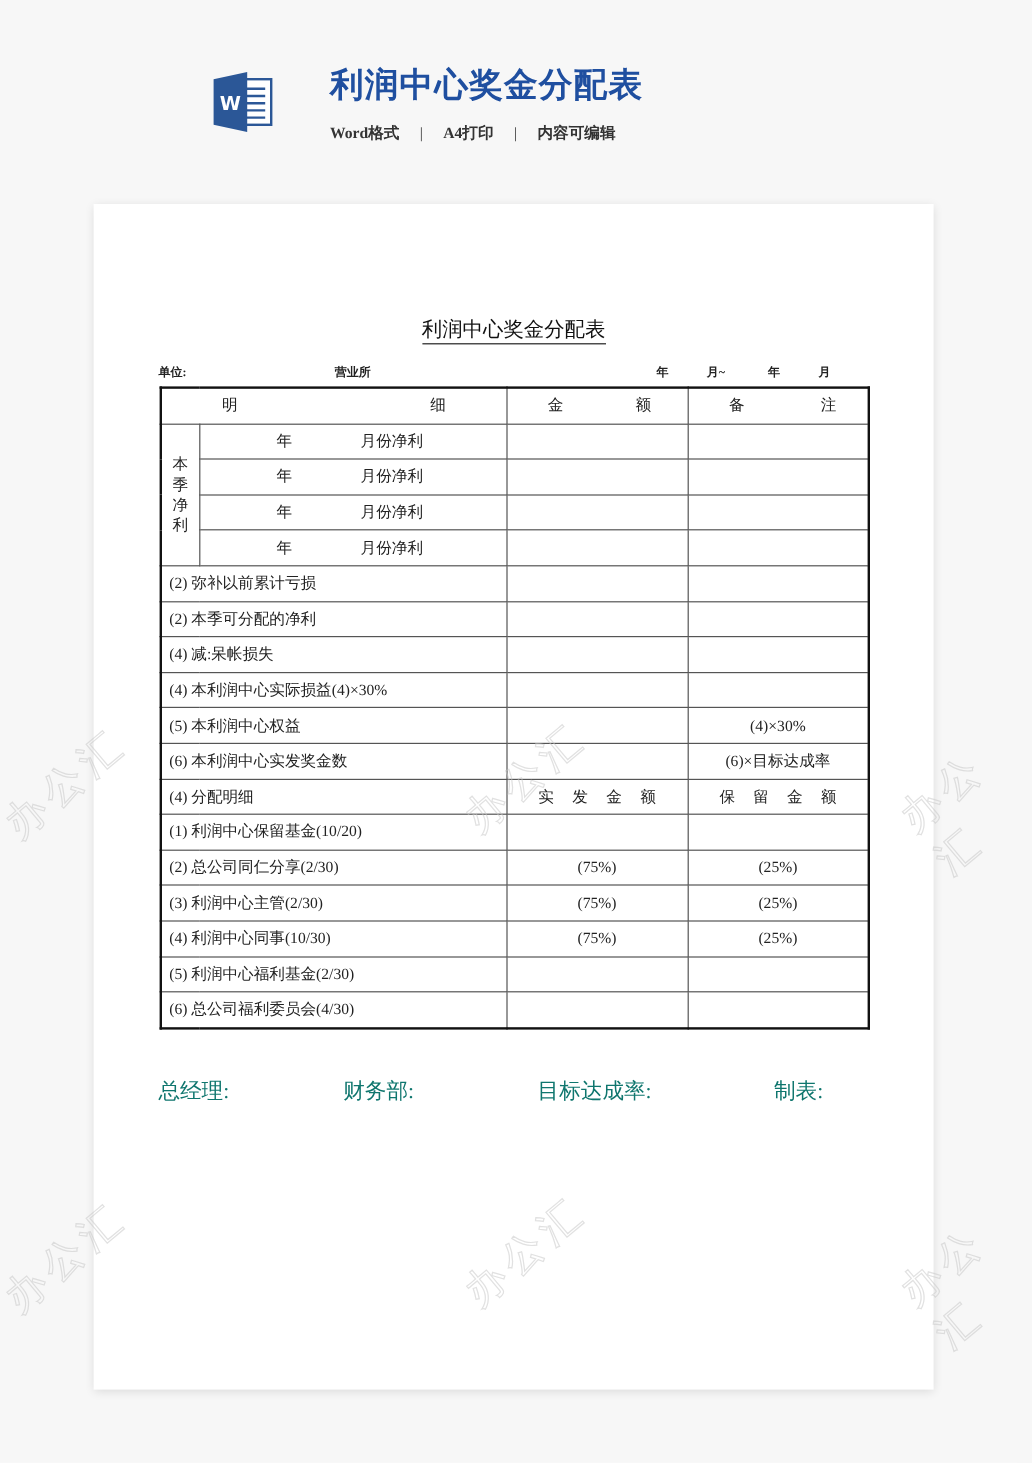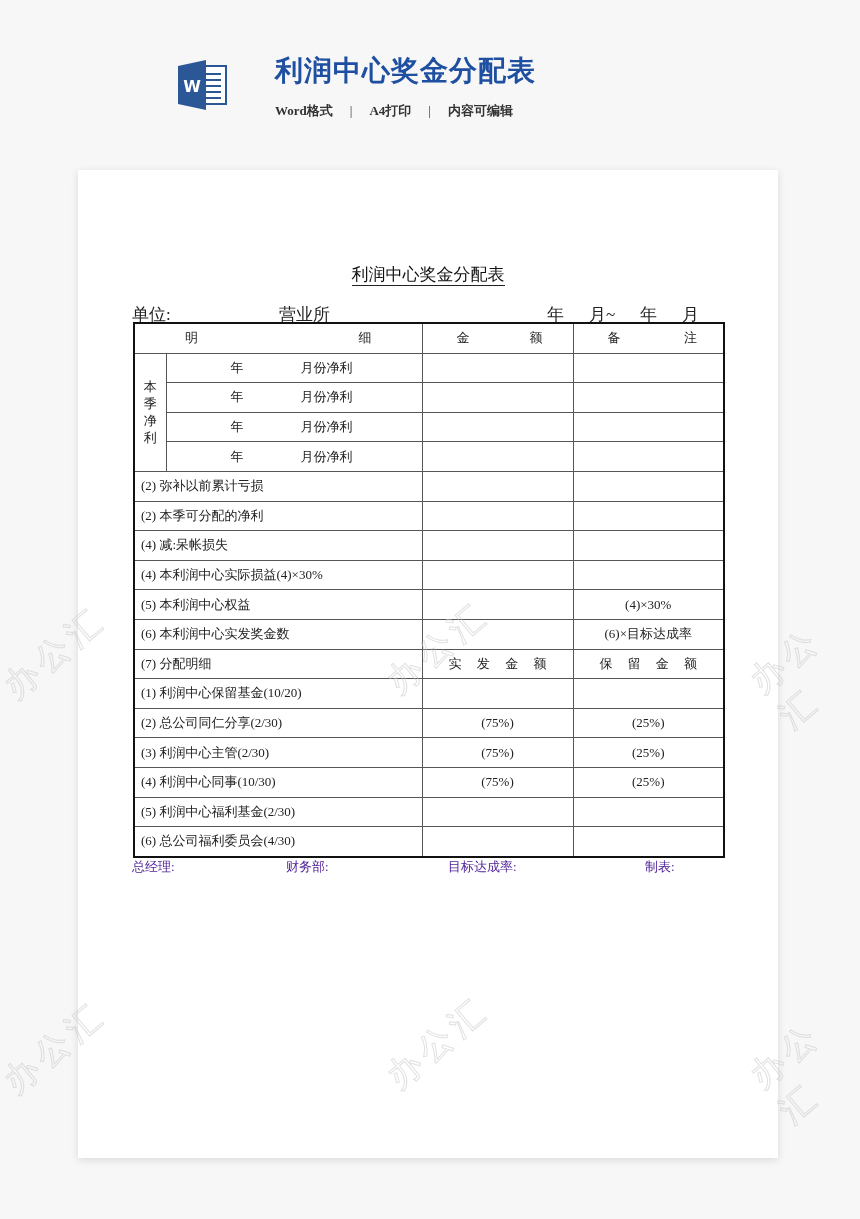--- a/index.html
+++ b/index.html
@@ -28,21 +28,21 @@
     position: absolute; left: 78px; top: 170px; width: 700px; height: 988px;
     background: #ffffff;
     box-shadow: 0 2px 8px rgba(0,0,0,0.12);
   }
   .form-title {
     position: absolute; left: 0; width: 700px; top: 93px; text-align: center;
     font-family: "DejaVu Sans", sans-serif; font-size: 17px; color: #111;
   }
   .form-title span { border-bottom: 1px solid #222; padding-bottom: 1px; }
 
-  .meta-row { position: absolute; top: 133px; left: 54px; width: 590px; height: 18px; font-size: 17px; color: #222; }
+  .meta-row { position: absolute; top: 133px; left: 54px; width: 590px; height: 18px; font-size: 10px; color: #222; font-weight: bold; }
   .meta-row span { position: absolute; top: 0; white-space: nowrap; }
 
   table.grid {
     position: absolute; left: 55px; top: 152px; width: 590px;
     border-collapse: collapse; border: 2px solid #111;
     font-size: 13px; color: #222; table-layout: fixed;
   }
   table.grid td {
     border: 1px solid #555; height: 28.6px; padding: 0 0 0 6px;
     white-space: nowrap; overflow: hidden;
@@ -51,21 +51,21 @@
   table.grid td.side {
     text-align: center; padding: 0; line-height: 17px; font-size: 13px;
   }
   .hdr1 { display: flex; justify-content: space-between; padding: 0 50px 0 50px; }
   .hdr2 { display: flex; justify-content: space-between; padding: 0 30px 0 34px; }
   .hdr3 { display: flex; justify-content: space-between; padding: 0 26px 0 34px; }
   .hdr4 { display: flex; justify-content: space-between; padding: 0 26px 0 26px; }
   .month-row { display: flex; padding-left: 58px; }
   .month-row .yr { width: 70px; }
 
-  .footer-row { position: absolute; top: 688px; left: 54px; width: 600px; height: 18px; font-size: 13px; color: #4c1d95; }
+  .footer-row { position: absolute; top: 727px; left: 54px; width: 600px; height: 18px; font-size: 18px; color: #0f766e; }
   .footer-row span { position: absolute; top: 0; white-space: nowrap; }
 
   .watermark {
     position: absolute; font-family: "DejaVu Sans", sans-serif; font-size: 34px;
     color: rgba(255,255,255,0.0); -webkit-text-stroke: 1px rgba(200,200,200,0.55);
     transform: rotate(-40deg); letter-spacing: 6px; pointer-events: none;
   }
 </style>
 </head>
 <body>
@@ -199,21 +199,21 @@
           <td class="c"></td>
           <td class="c">(4)×30%</td>
         </tr>
     <tr>
           <td colspan="2">(6) 本利润中心实发奖金数</td>
           <td class="c"></td>
           <td class="c">(6)×目标达成率</td>
         </tr>
 
     <tr>
-      <td colspan="2">(7) 分配明细</td>
+      <td colspan="2">(4) 分配明细</td>
       <td class="c">
             <div class="hdr4">
               <span>实</span>
               <span>发</span>
               <span>金</span>
               <span>额</span>
             </div>
           </td>
       <td class="c">
             <div class="hdr4">

